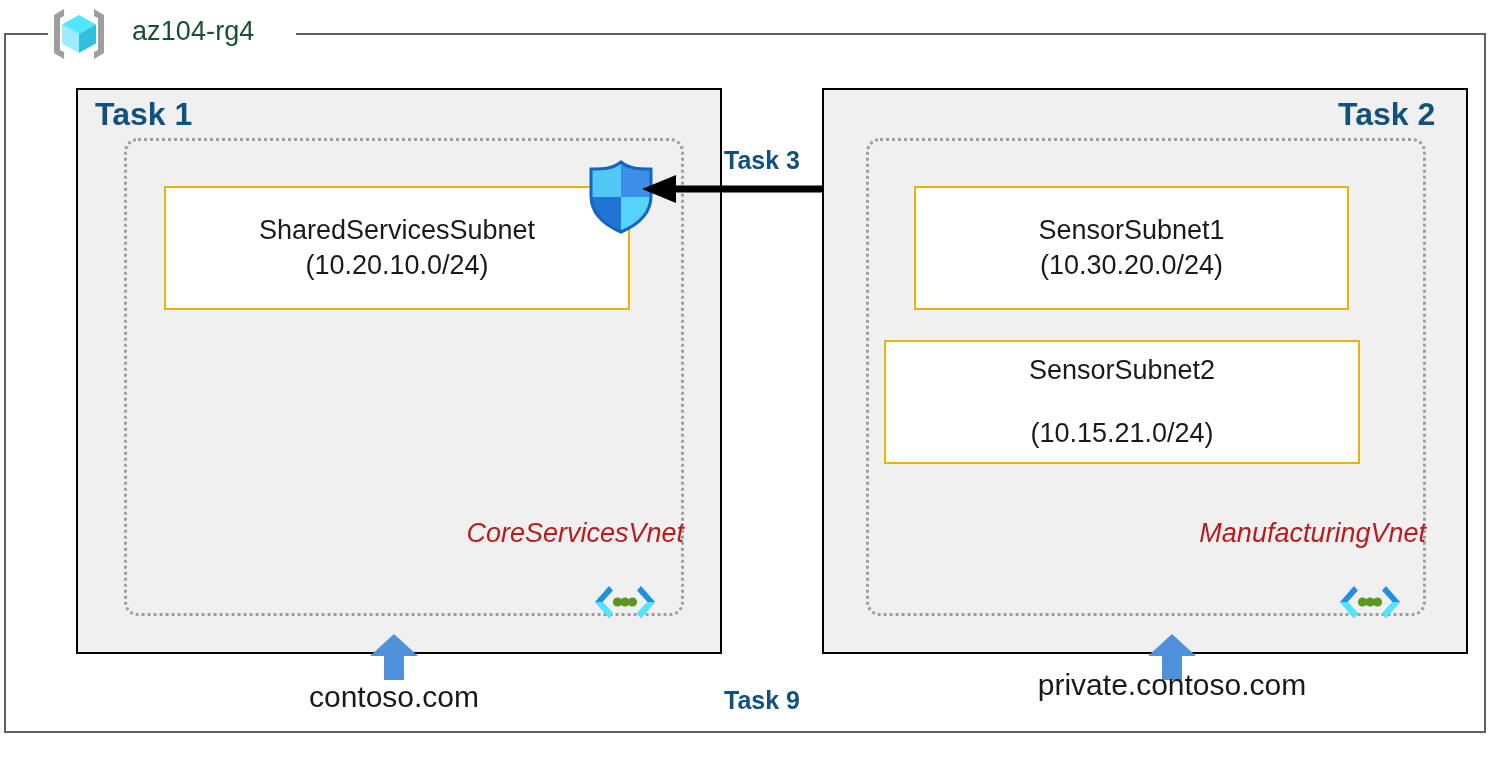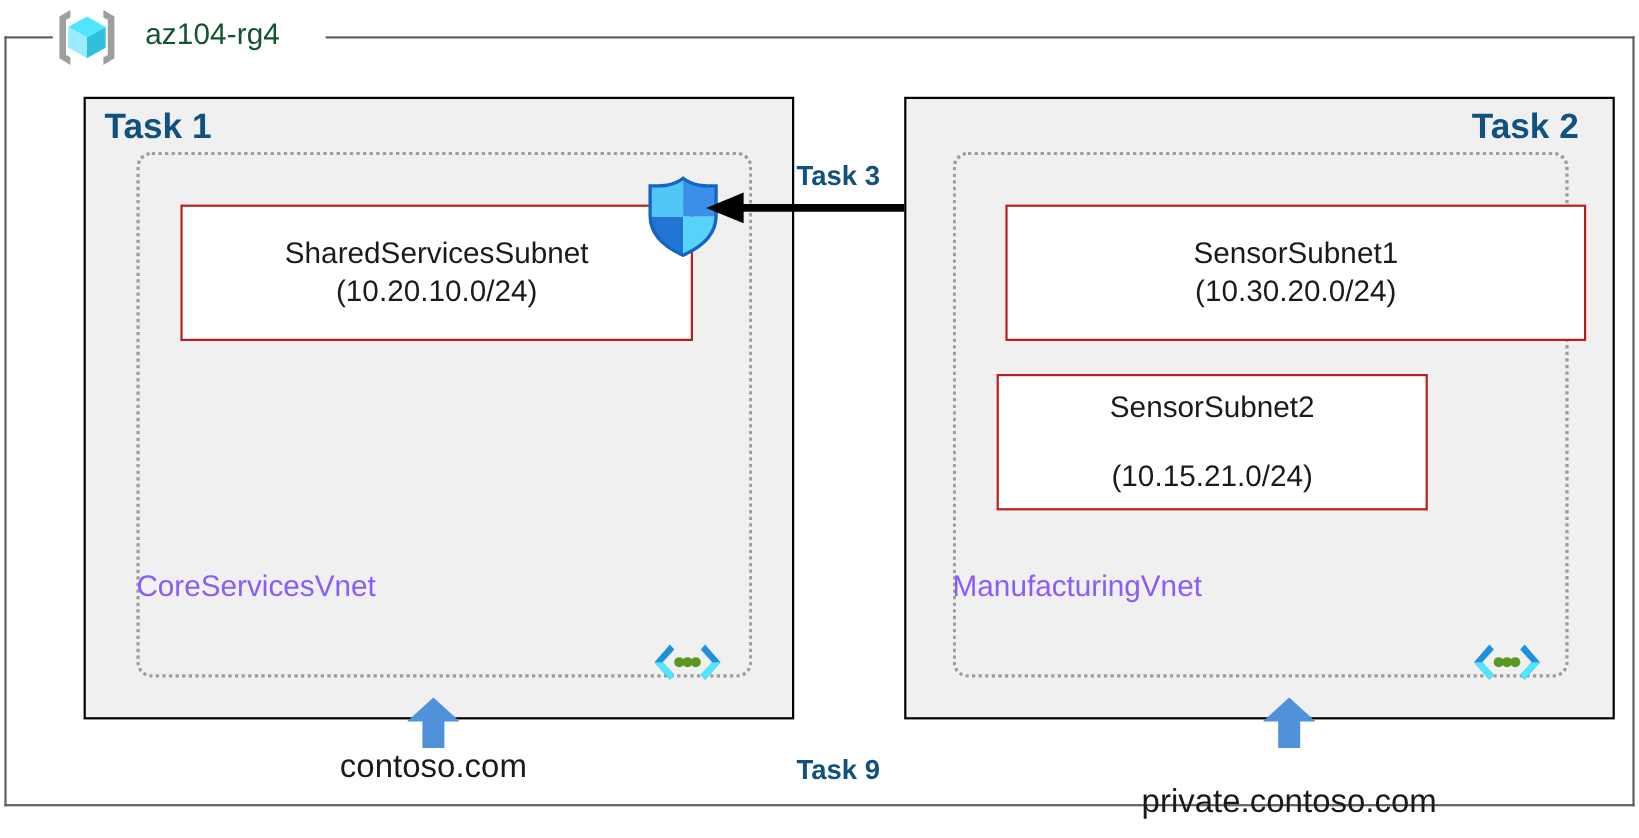--- a/index.html
+++ b/index.html
@@ -124,51 +124,52 @@
     border: 3px dotted #9e9e9e;
     border-radius: 14px;
     box-sizing: border-box;
     background: transparent;
   }
   #vnet-left  { left: 124px; top: 138px; width: 560px; height: 478px; }
   #vnet-right { left: 866px; top: 138px; width: 560px; height: 478px; }
 
   .vnet-label {
     position: absolute;
-    text-align: left;
+    text-align: right;
     font-size: 27px;
-    color: #8b5cf6;
+    color: #b91c1c;
     line-height: 1.28;
     white-space: nowrap;
+    font-style: italic;
   }
   #vnet-label-left  { left: 124px; top: 516px; width: 560px; }
   #vnet-label-right { left: 866px; top: 516px; width: 560px; }
 
   
   .subnet-box {
     position: absolute;
     background: #ffffff;
-    border: 2px solid #b91c1c;
+    border: 2px solid #eab308;
     box-sizing: border-box;
     display: flex;
     flex-direction: column;
     align-items: center;
     justify-content: center;
   }
   .subnet-text {
     font-size: 27px;
     color: #1a1a1a;
     line-height: 1.3;
     text-align: center;
     white-space: nowrap;
   }
   #subnet-l1 { left: 164px; top: 186px; width: 466px; height: 124px; }
   #subnet-l2 { left: 164px; top: 340px; width: 466px; height: 124px; }
-  #subnet-r1 { left: 914px; top: 186px; width: 528px; height: 124px; }
-  #subnet-r2 { left: 906px; top: 340px; width: 392px; height: 124px; gap: 28px; }
+  #subnet-r1 { left: 914px; top: 186px; width: 435px; height: 124px; }
+  #subnet-r2 { left: 884px; top: 340px; width: 476px; height: 124px; gap: 28px; }
 
   
   .icon-shield-fw {
     position: absolute;
     left: 585px;
     top: 160px;
     width: 72px;
     height: 74px;
   }
   .icon-shield-vm {
@@ -207,21 +208,21 @@
   #dns-arrow-right { left: 1148px; top: 634px; }
 
   .dns-label {
     position: absolute;
     text-align: center;
     font-size: 30px;
     color: #1a1a1a;
     white-space: nowrap;
   }
   #dns-label-left  { left: 194px; top: 680px; width: 400px; }
-  #dns-label-right { left: 972px; top: 712px; width: 400px; }
+  #dns-label-right { left: 972px; top: 668px; width: 400px; }
 </style>
 </head>
 <body>
 
 <div id="canvas">
 
   <div class="rg-border-left-top"></div>
   <div class="rg-border-left"></div>
   <div class="rg-border-top-right"></div>
   <div class="rg-border-right"></div>

